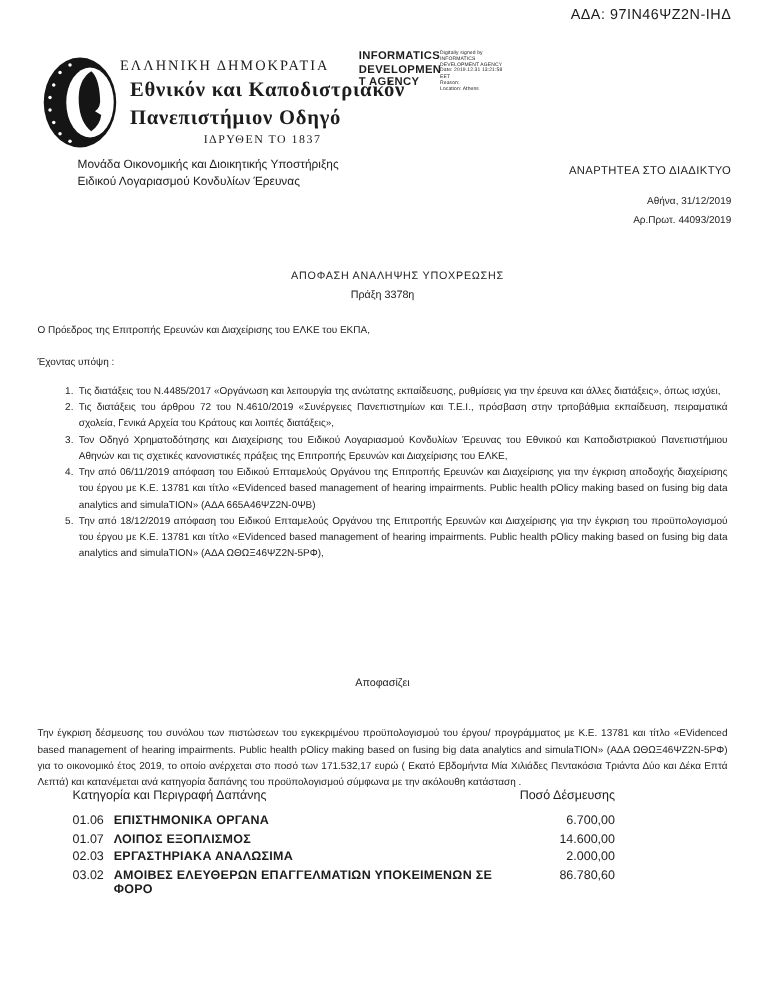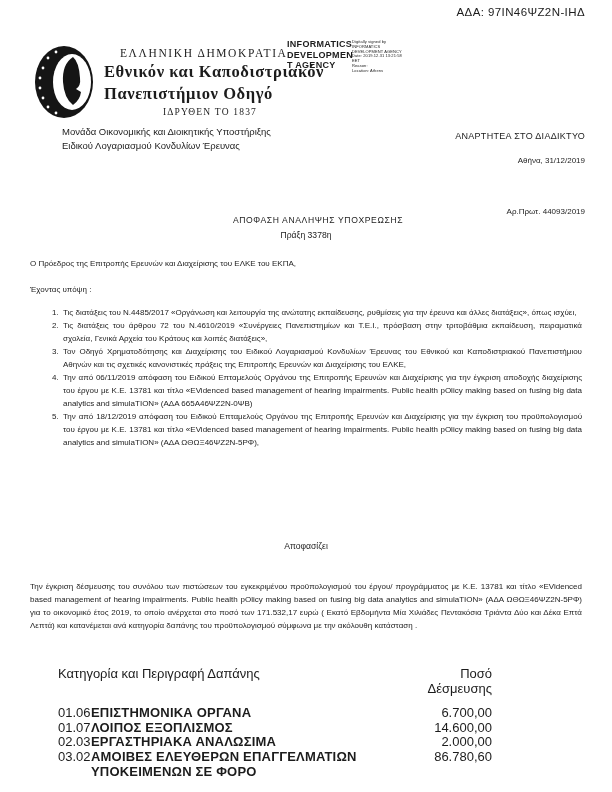--- a/index.html
+++ b/index.html
@@ -27,63 +27,63 @@
     letter-spacing:.3px; width:62px;
   }
   .stamp-details {
     font-size:4px; line-height:4.8px; width:62px; padding-top:1px;
     color:#222; letter-spacing:.1px;
   }
 
   .logo { top:44px; left:33px; }
 
   .republic {
-    top:47px; left:120px;
+    top:47px; left:96px;
     font-family:"Liberation Serif", serif;
     font-size:11.5px; letter-spacing:1.6px;
   }
   .uni1, .uni2 {
     left:104px;
     font-family:"Liberation Serif", serif;
     font-weight:bold; font-size:16.5px; letter-spacing:.6px;
   }
   .uni1 { top:62px;text-align:center; }
   .uni2 { top:84px; }
   .founded {
     top:107px; left:104px; width:212px; text-align:center;
     font-family:"Liberation Serif", serif;
     font-size:9.5px; letter-spacing:1.2px;
   }
   .unit1 { top:126px; left:62px; font-size:9.5px; }
   .unit2 { top:140px; left:62px; font-size:9.5px; }
 
   .publish { top:131px; right:27px; font-size:9px; letter-spacing:.3px; }
   .date-line { top:156px; right:27px; font-size:8px; }
-  .protocol-line { top:171px; right:27px; font-size:8px;margin-top:36px; }
+  .protocol-line { top:171px; right:27px; font-size:8px; }
 
   .title1 { top:215px; left:0; right:0; text-align:center; font-size:8.6px; letter-spacing:.6px;padding-left:24px; }
   .title2 { top:230px; left:0; right:0; text-align:center; font-size:8.6px; }
 
   .opening { top:259px; left:30px; font-size:8px; }
   .having  { top:285px; left:30px; font-size:8px; }
 
   .considerations { top:306px; left:46px; width:536px; }
   .considerations ol { list-style:decimal; padding-left:15px; }
   .considerations li {
     font-size:8px; line-height:13px; text-align:justify;
     padding-left:2px;
   }
 
   .decide-heading { top:541px; left:0; right:0; text-align:center; font-size:8.6px; }
   .decide-body {
     top:580px; left:30px; width:552px;
     font-size:8px; line-height:13px; text-align:justify;
   }
 
-  .btable { top:666px; left:58px; width:448px; font-size:13px; }
+  .btable { top:631px; left:58px; width:448px; font-size:10px; }
   .btable-header { display:flex; margin-bottom:9px; }
   .btable-header .c1 { flex:1; }
   .btable-header .c2 { width:110px; text-align:right; padding-right:14px; }
   .btable-row { display:flex; height:14.6px; align-items:flex-start; }
   .btable-row .code { width:33px; }
   .btable-row .desc { flex:1; letter-spacing:.2px;font-weight:bold; }
   .btable-row .amount { width:110px; text-align:right; padding-right:14px; }
 </style>
 </head>
 <body>

